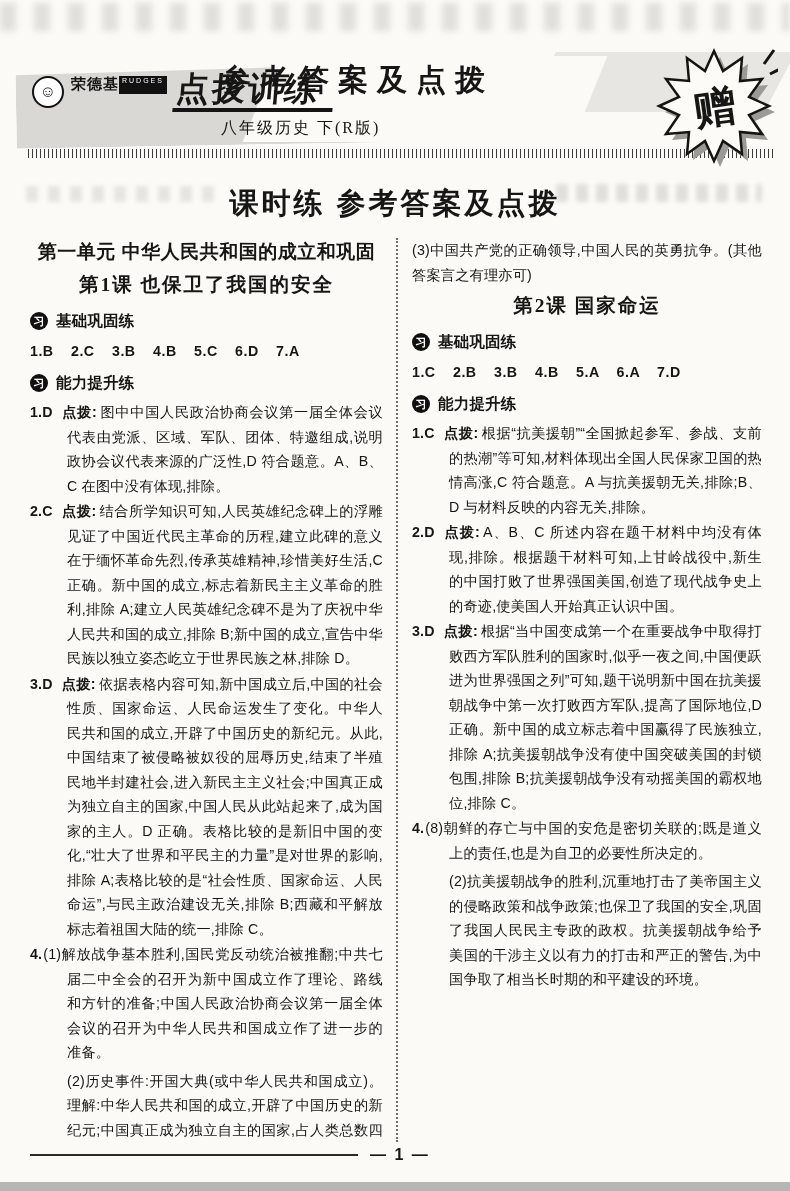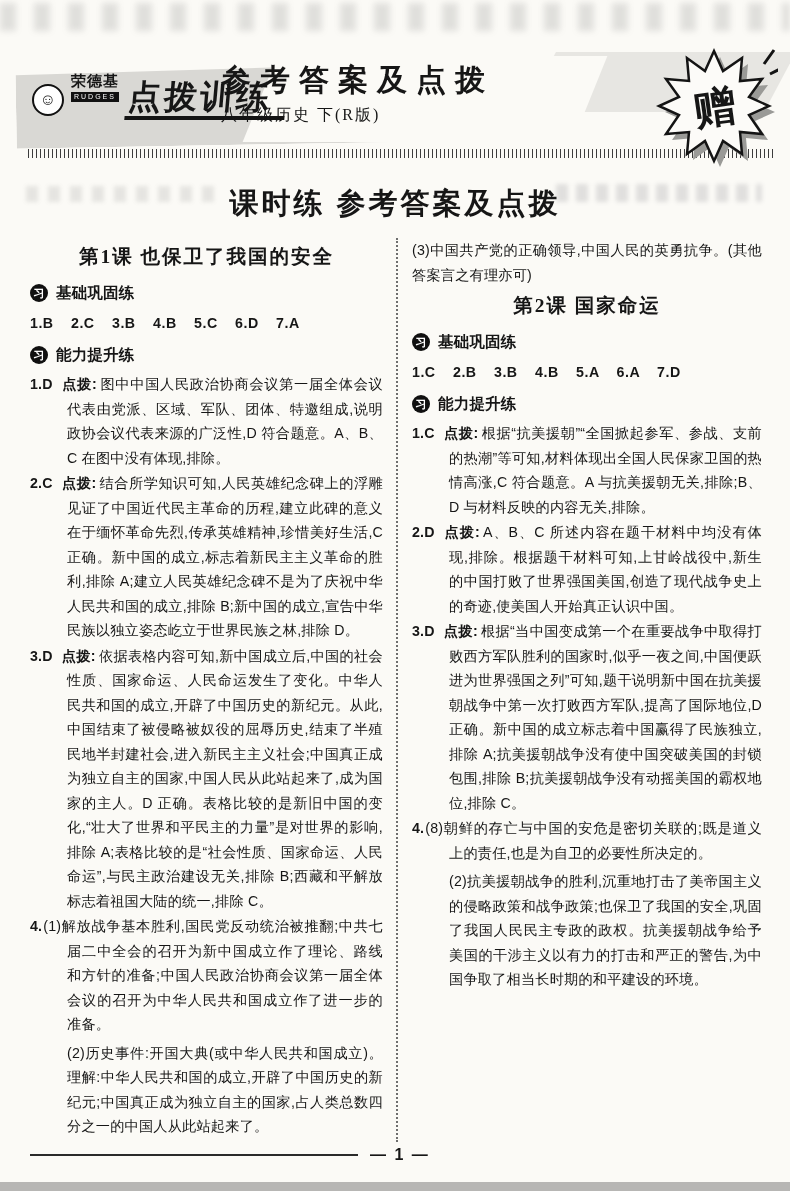--- a/index.html
+++ b/index.html
@@ -16,30 +16,30 @@
   .bottom-band{position:absolute;left:0;right:0;bottom:0;height:9px;background:#b7b6b4;}
   
   .header{position:absolute;left:30px;right:18px;top:56px;height:96px;}
   .banner-bg{position:absolute;left:-14px;top:8px;width:545px;height:80px;background:#d9d8d4;
     transform:rotate(-1deg);clip-path:polygon(0 8%,97% 0,84% 100%,0 100%);}
   .banner-bg2{position:absolute;right:-8px;top:-4px;width:240px;height:60px;background:#e2e1dd;
     transform:skewX(-28deg);opacity:.8;}
   .logo{position:absolute;left:2px;top:16px;display:flex;align-items:flex-end;gap:7px;z-index:2;}
   .face{display:inline-flex;align-items:center;justify-content:center;width:28px;height:28px;
     border:2px solid #111;border-radius:50%;background:#fff;font-size:16px;line-height:1;margin-bottom:4px;}
-  .brand-col{display:flex;flex-direction:column;margin-bottom:18px;}
+  .brand-col{display:flex;margin-bottom:18px;}
   .brand{font-weight:bold;font-size:15px;letter-spacing:1px;white-space:nowrap;}
   .brand-sub{background:#111;color:#fff;font-size:7px;letter-spacing:2px;line-height:10px;padding:0 3px;margin-top:1px;}
   .series{font-size:33px;font-weight:900;letter-spacing:3px;line-height:1;transform:skewX(-5deg);
     border-bottom:4px solid #141414;padding:0 14px 3px 2px;white-space:nowrap;}
   .title-block{position:absolute;left:50%;top:4px;transform:translateX(-50%);z-index:2;text-align:left;width:360px;}
   .title-white{position:absolute;left:230px;top:0;width:330px;height:86px;background:#fbfaf6;
     transform:skewX(-22deg);z-index:1;}
   .h-title{font-size:30px;font-weight:900;letter-spacing:9px;white-space:nowrap;}
-  .h-subtitle{font-size:16px;margin-top:4px;letter-spacing:2px;font-family:"Liberation Serif","DejaVu Serif",serif;}
+  .h-subtitle{font-size:16px;margin-top:17px;letter-spacing:2px;font-family:"Liberation Serif","DejaVu Serif",serif;}
   .stamp{position:absolute;right:-6px;top:-12px;width:126px;height:124px;z-index:3;}
   .stamp svg{position:absolute;left:0;top:0;}
   .stamp-char{position:absolute;left:50%;top:52%;transform:translate(-50%,-50%) rotate(-8deg);
     font-size:42px;font-weight:900;line-height:1;}
   
   .comb{position:absolute;left:28px;right:16px;top:149px;height:9px;
     background:repeating-linear-gradient(90deg,#3c3c3c 0 1px,rgba(0,0,0,0) 1px 4px);}
   
   .main-title{position:absolute;left:0;right:0;top:184px;margin:0;text-align:center;
     font-size:29px;font-weight:900;letter-spacing:3px;}
@@ -104,20 +104,21 @@
     </div>
   </div>
 
   <div class="comb"></div>
 
   <h1 class="main-title">课时练 参考答案及点拨</h1>
 
   <div class="columns">
 
     <div class="col col-left">
+      <h2 class="unit">第一单元 中华人民共和国的成立和巩固</h2>
       <h3 class="lesson">第1课 也保卫了我国的安全</h3>
 
       <div class="section">
         <span class="sec-icon">习</span>
         <span>基础巩固练</span>
       </div>
       <div class="answers">1.B 2.C 3.B 4.B 5.C 6.D 7.A</div>
 
       <div class="section">
         <span class="sec-icon">习</span>

